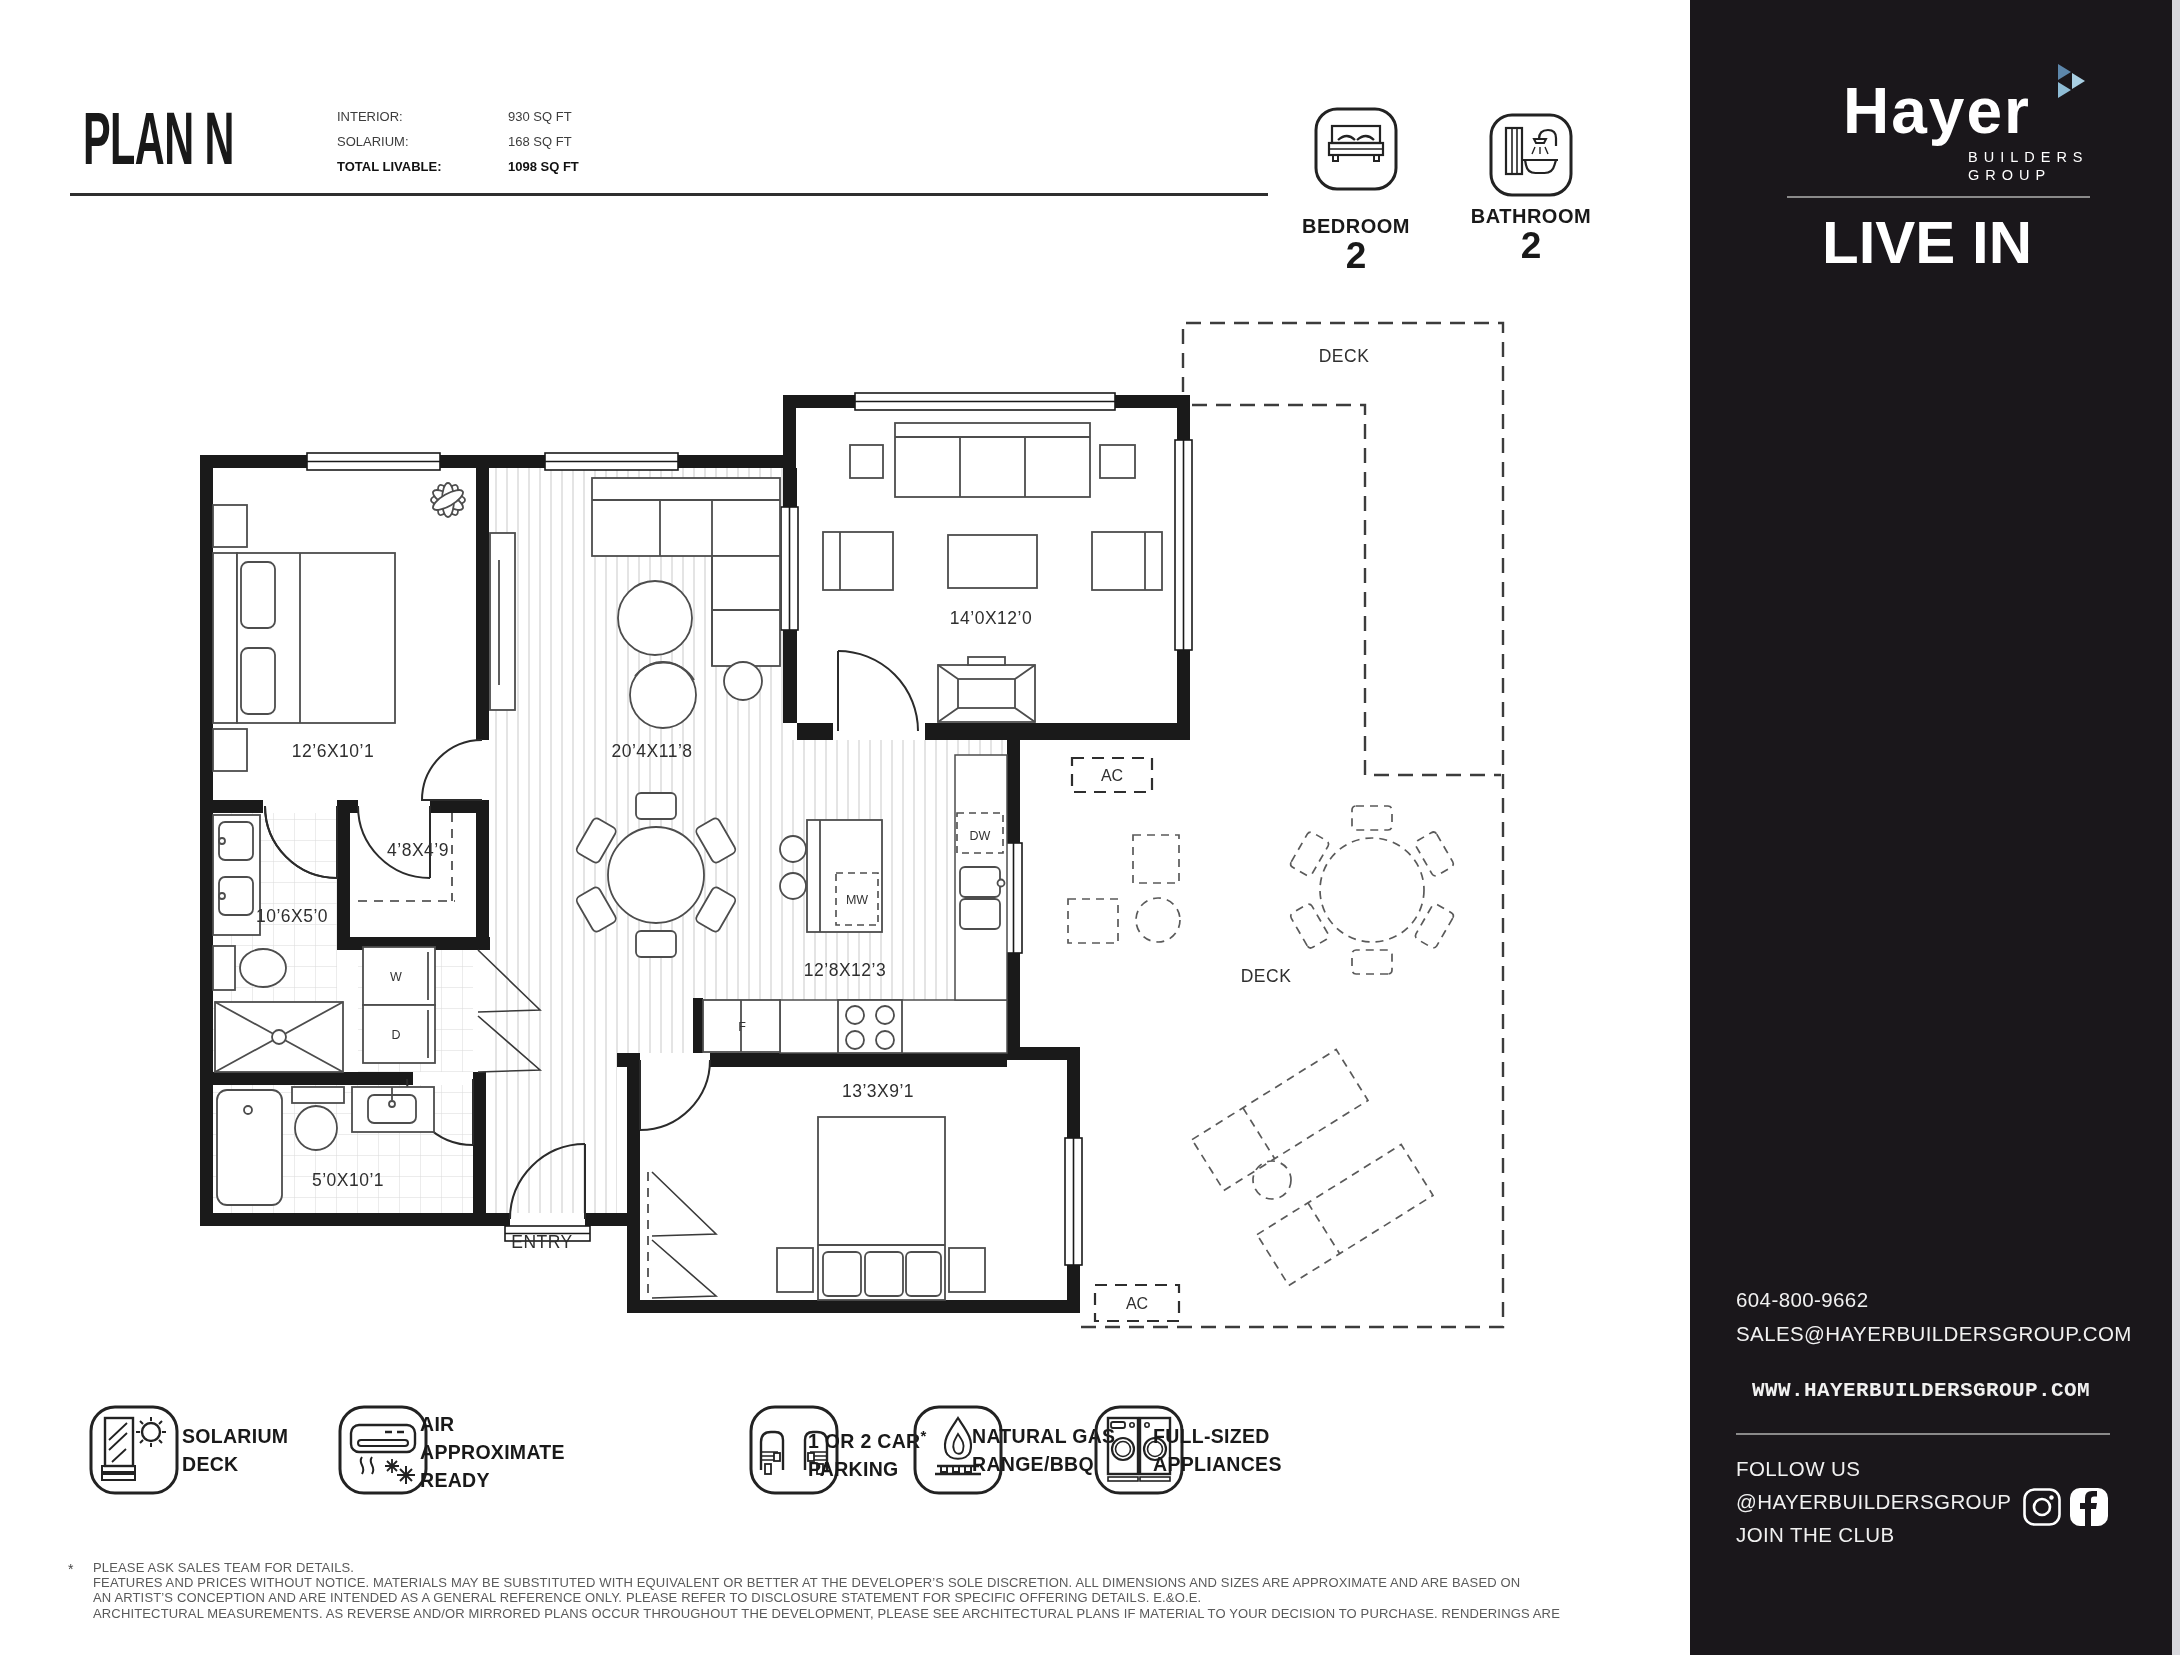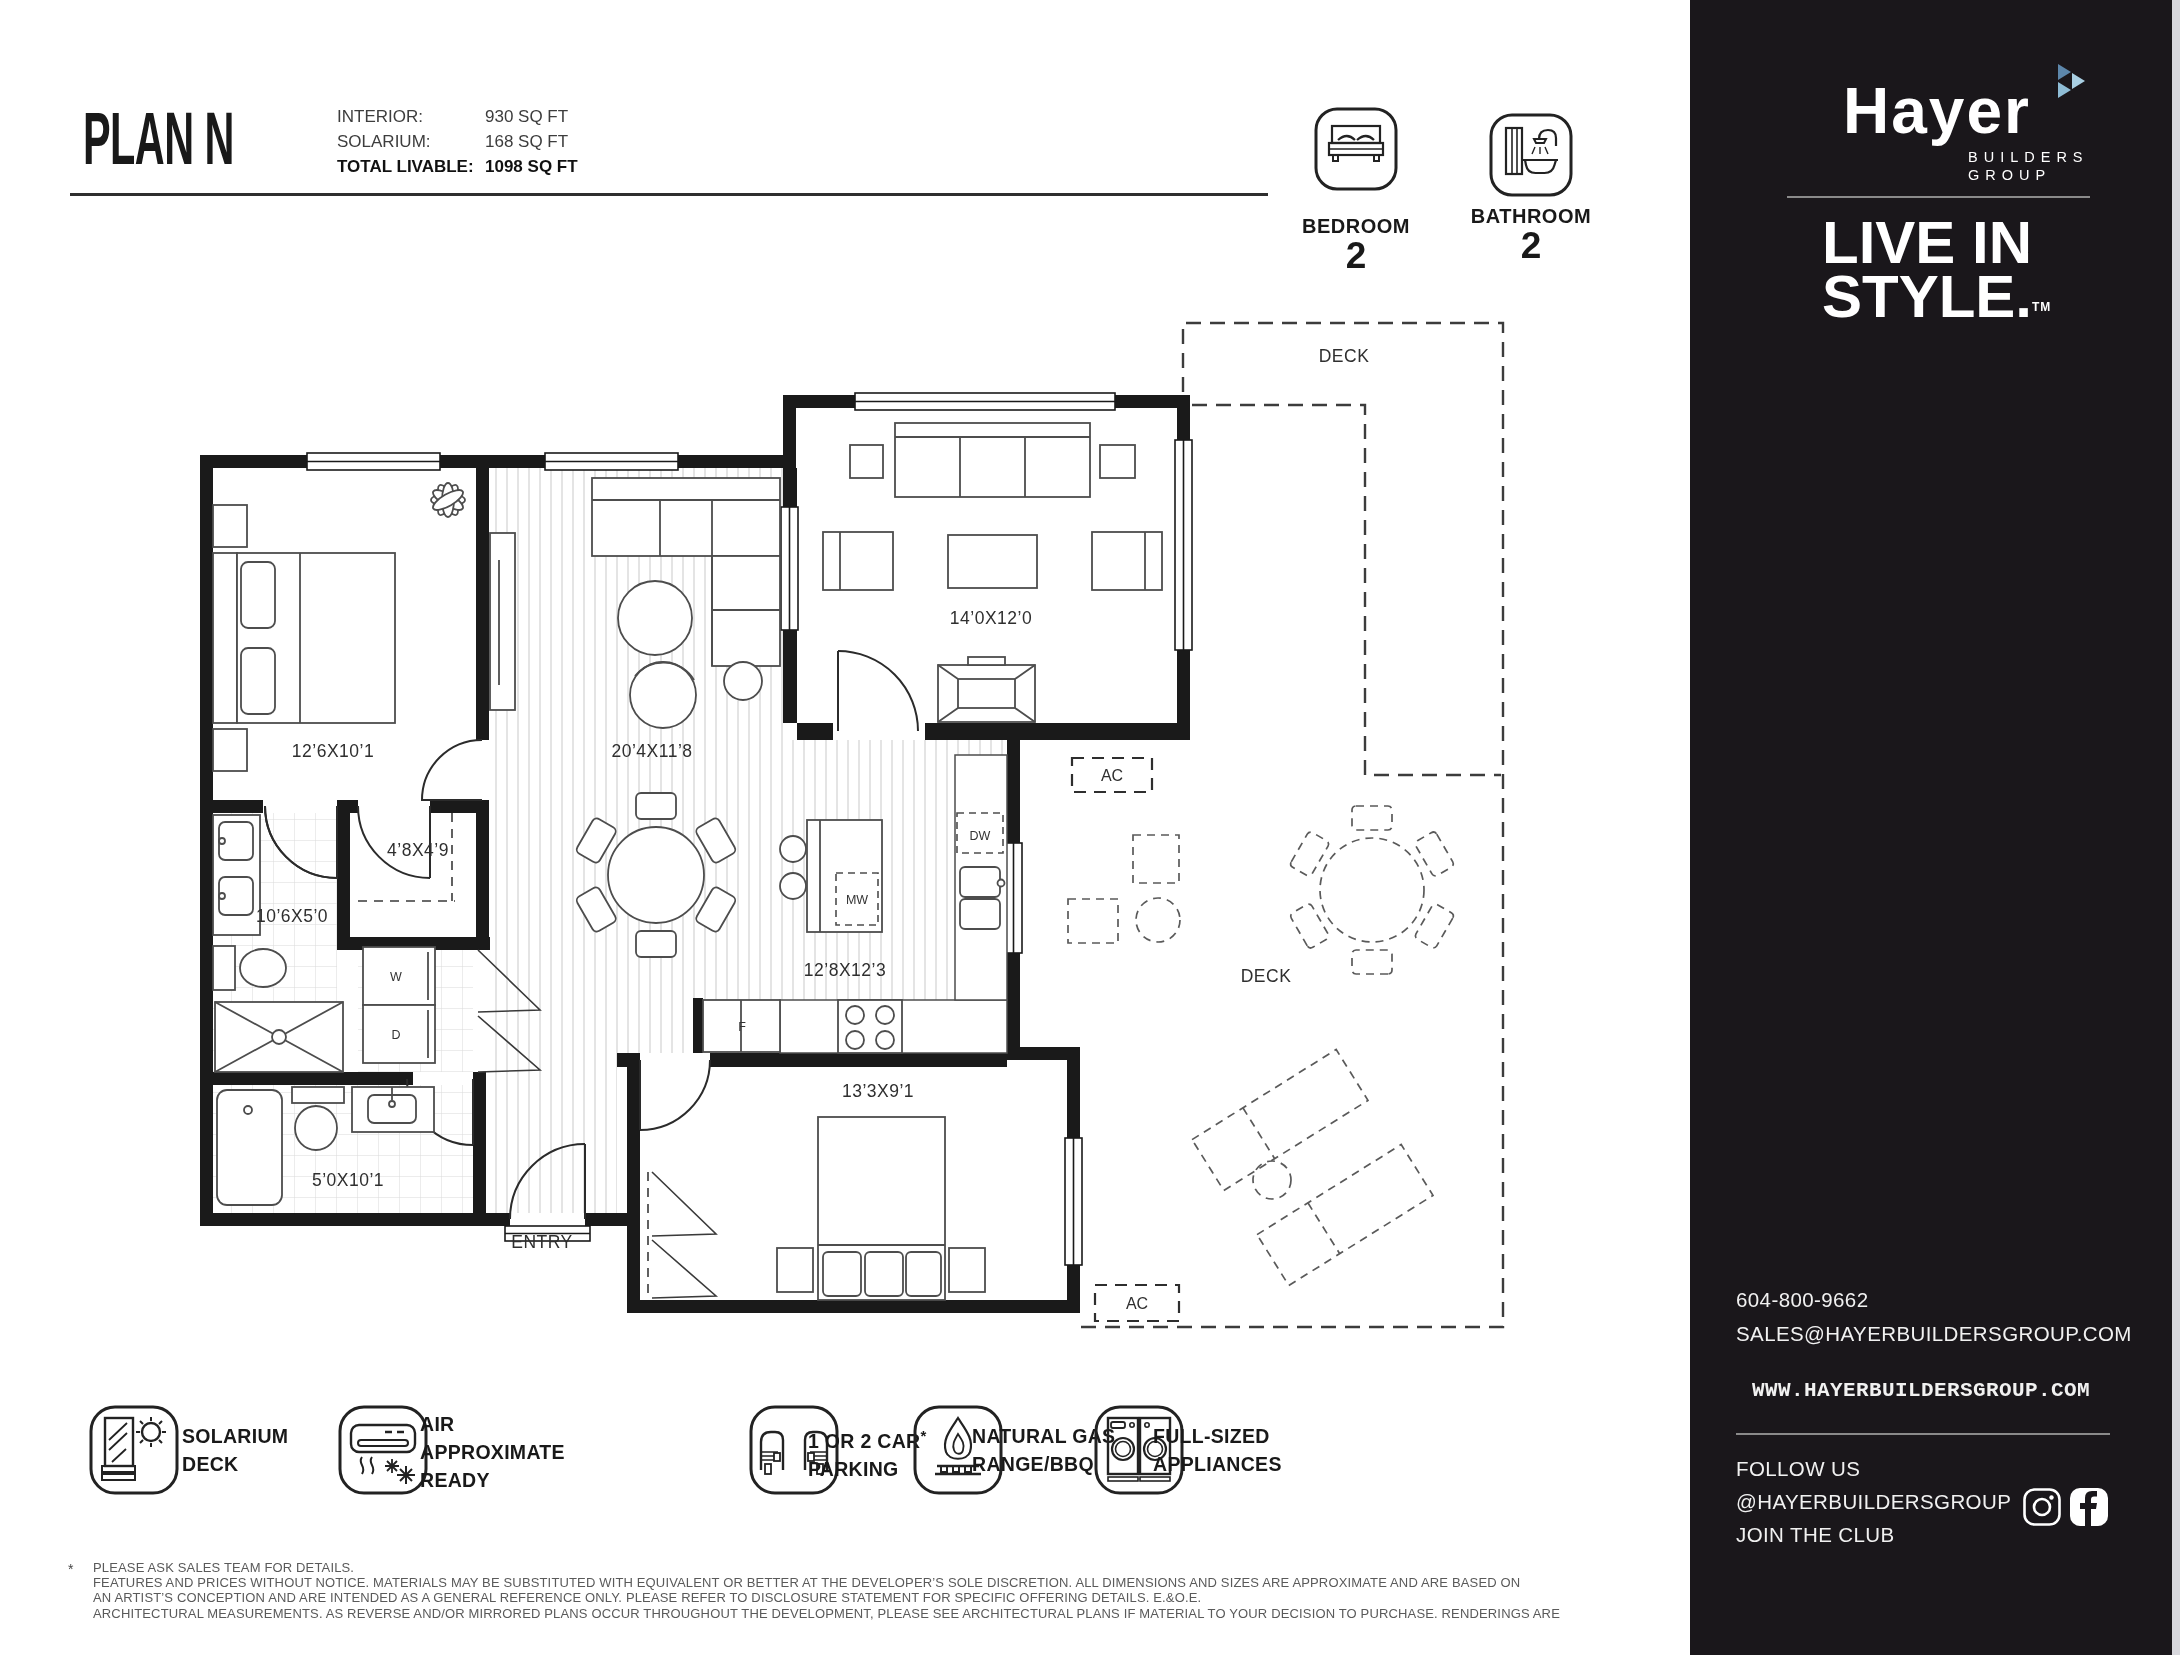--- a/index.html
+++ b/index.html
@@ -2,21 +2,21 @@
 <html><head>
 <meta charset="utf-8">
 <style>
   html,body{margin:0;padding:0;}
   body{width:2180px;height:1655px;position:relative;background:#fff;
        font-family:"Liberation Sans",sans-serif;color:#1c1c1c;overflow:hidden;}
   .abs{position:absolute;}
   
   .plan-title{font-size:74px;font-weight:bold;letter-spacing:-1px;
               transform:scaleX(.56);transform-origin:left top;white-space:nowrap;color:#191919;}
-  .spec-row{display:flex;font-size:17px;line-height:25px;color:#3d3d3d;}
+  .spec-row{display:flex;font-size:13px;line-height:25px;color:#3d3d3d;gap:23px;}
   .spec-label{width:148px;}
   .spec-row.bold{font-weight:bold;color:#111;}
   .hrule{background:#2e2e2e;height:2.5px;}
   .stat{width:170px;text-align:center;}
   .stat-label{font-size:20px;font-weight:bold;letter-spacing:.5px;color:#191919;}
   .stat-count{font-size:37px;font-weight:bold;color:#191919;line-height:36px;}
   
   .sidebar{background:#1a171b;}
   .side-edge{background:#d8d8dd;}
   .brand-name{color:#fff;font-size:64px;font-weight:bold;letter-spacing:2px;}
@@ -394,21 +394,20 @@
   <polygon points="18,11 31,19 18,27" fill="#a9cfe3"></polygon>
   <polygon points="4,20 17,28 4,36" fill="#8fbdd6"></polygon>
 </svg>
 <div class="abs" style="left:1968px;top:148px;">
   <div class="brand-sub">BUILDERS</div>
   <div class="brand-sub">GROUP</div>
 </div>
 <div class="abs srule" style="left:1787px;top:196px;width:303px;"></div>
 <div class="abs" style="left:1822px;top:216px;">
   <div class="tagline">LIVE IN</div>
-  <div class="tagline"><span>STYLE.</span><span class="tm">TM</span></div>
 </div>
 
 <div class="abs contact" style="left:1736px;top:1288px;">604-800-9662</div>
 <div class="abs contact" style="left:1736px;top:1322px;">SALES@HAYERBUILDERSGROUP.COM</div>
 <div class="abs contact website" style="left:1752px;top:1379px;font-family:Liberation Mono, monospace;">WWW.HAYERBUILDERSGROUP.COM</div>
 <div class="abs srule" style="left:1736px;top:1433px;width:374px;"></div>
 <div class="abs" style="left:1736px;top:1452px;">
   <div class="follow">FOLLOW US</div>
   <div class="follow">@HAYERBUILDERSGROUP</div>
   <div class="follow">JOIN THE CLUB</div>

